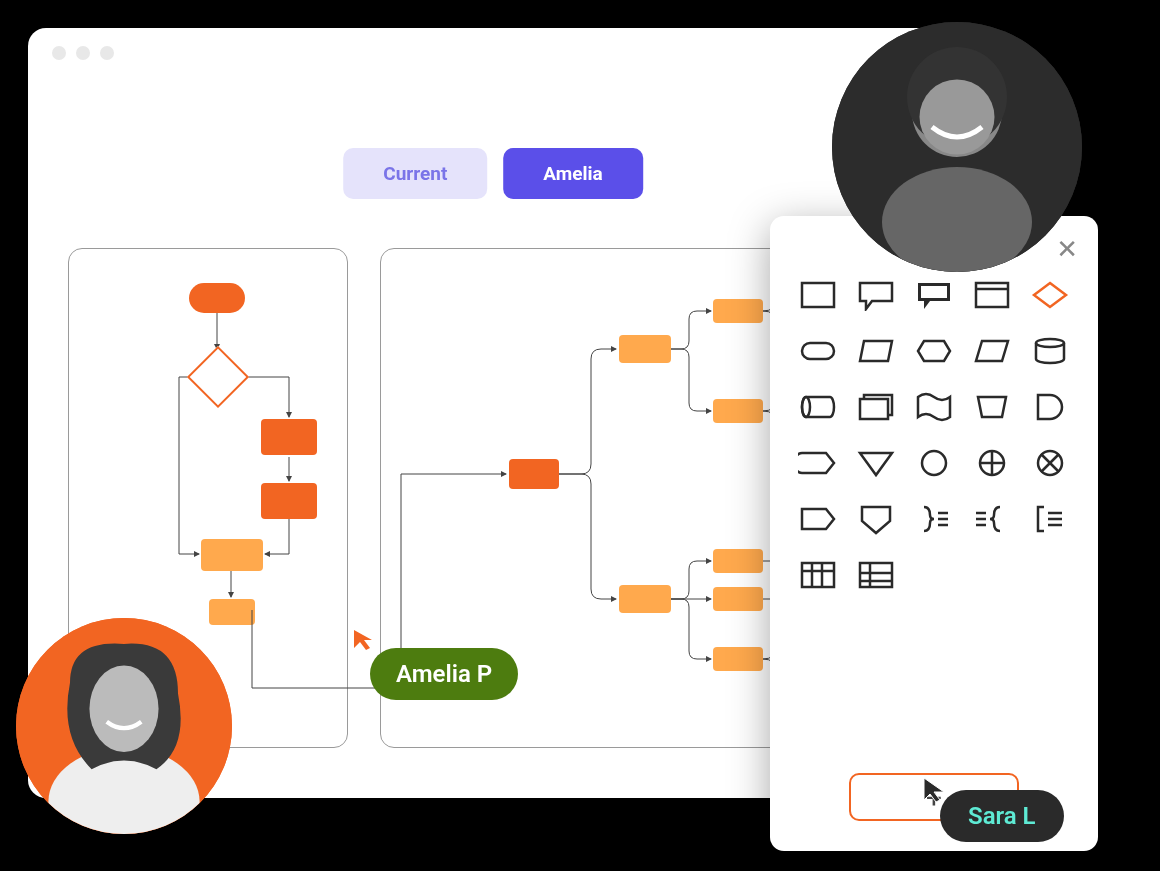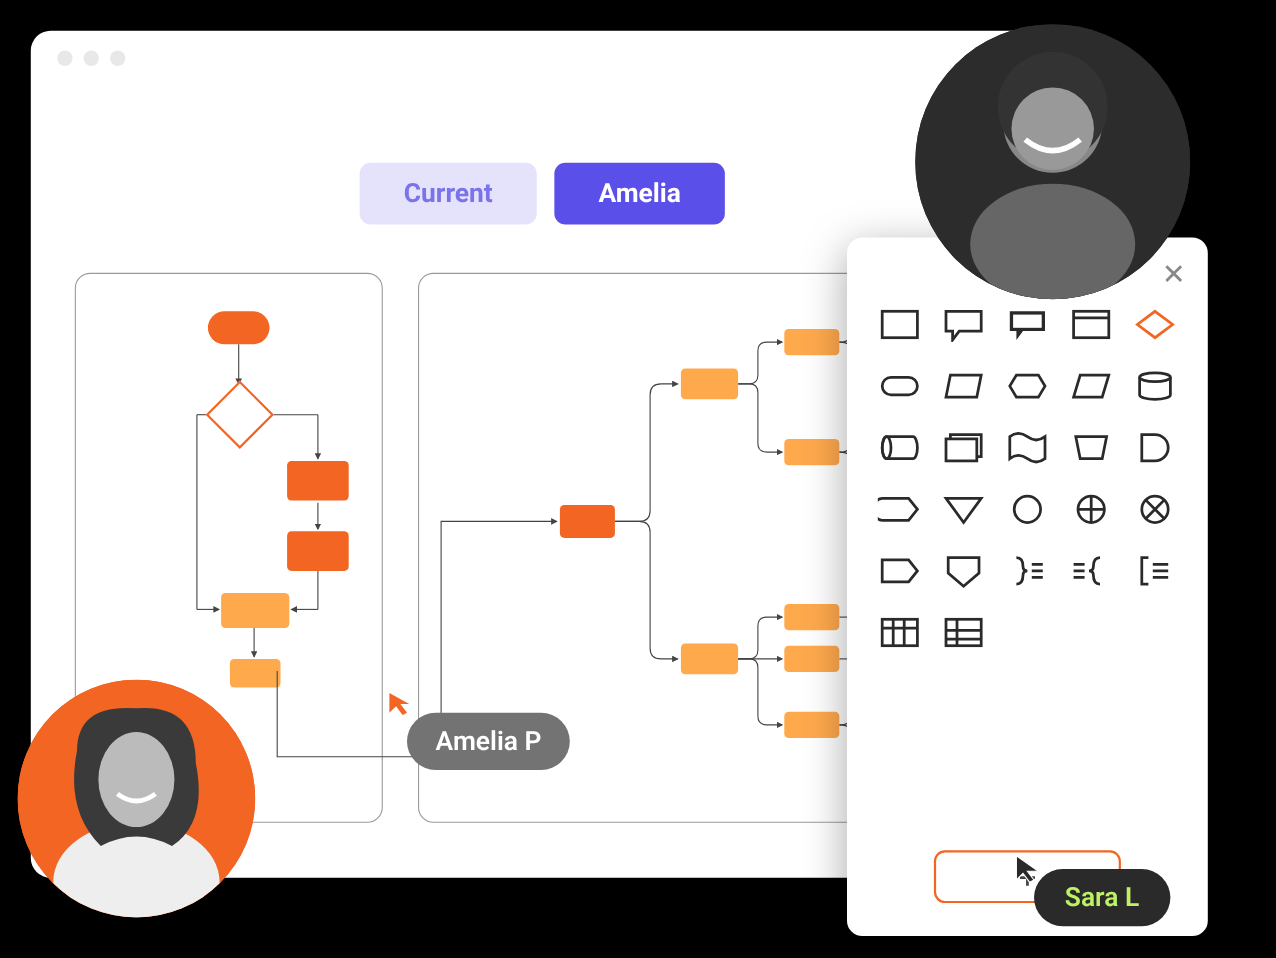--- a/index.html
+++ b/index.html
@@ -33,21 +33,21 @@
     position: absolute;
     top: 120px;
     left: 50%;
     transform: translateX(-50%);
     display: flex;
     gap: 16px;
   }
   .tab {
     padding: 14px 40px;
     border-radius: 10px;
-    font-size: 24px;
+    font-size: 19px;
     font-weight: 700;
     cursor: pointer;
   }
   .tab-inactive { background: #E5E3FB; color: #7A74E8; }
   .tab-active { background: #5B4FE9; color: #fff; }
   .canvas {
     position: absolute;
     top: 220px;
     left: 32px;
     right: 32px;
@@ -128,34 +128,34 @@
   }
   .avatar-bottom {
     top: 618px;
     left: 16px;
     width: 216px;
     height: 216px;
     background: #F26522;
   }
   .cursor-tag {
     position: absolute;
-    background: #737373;
+    background: #4d7c0f;
     color: #fff;
     padding: 12px 26px;
     border-radius: 999px;
     font-size: 24px;
     font-weight: 600;
   }
   .cursor-tag.amelia { top: 648px; left: 370px; }
   .sara-tag {
     position: absolute;
     top: 790px;
     left: 940px;
     background: #2a2a2a;
-    color: #bef264;
+    color: #5eead4;
     padding: 12px 28px;
     border-radius: 999px;
     font-size: 24px;
     font-weight: 600;
   }
   .sara-cursor {
     position: absolute;
     top: 776px;
     left: 920px;
   }

